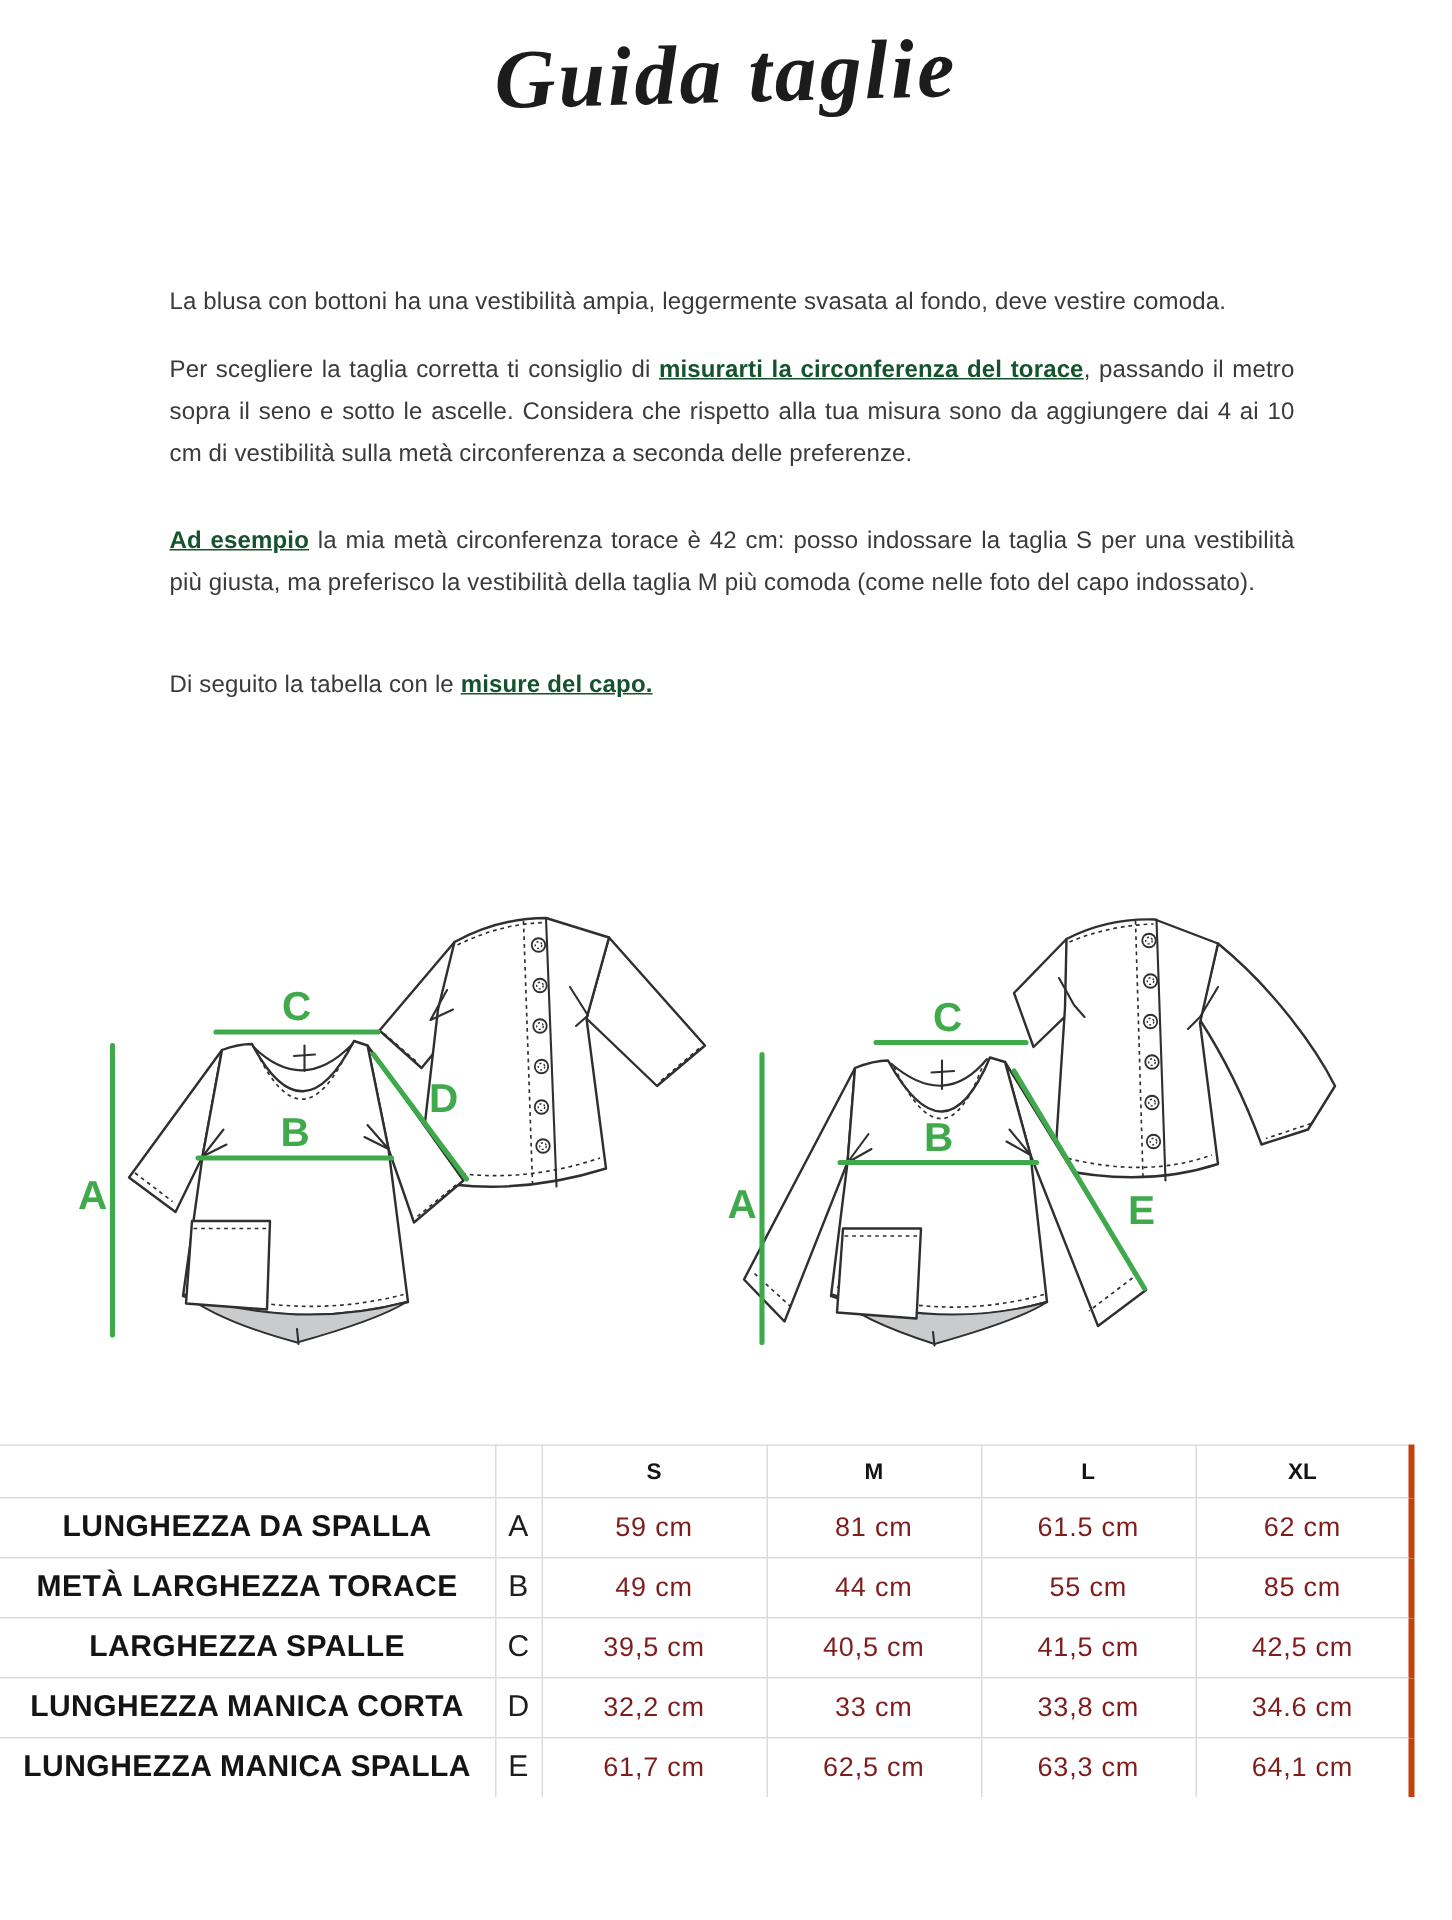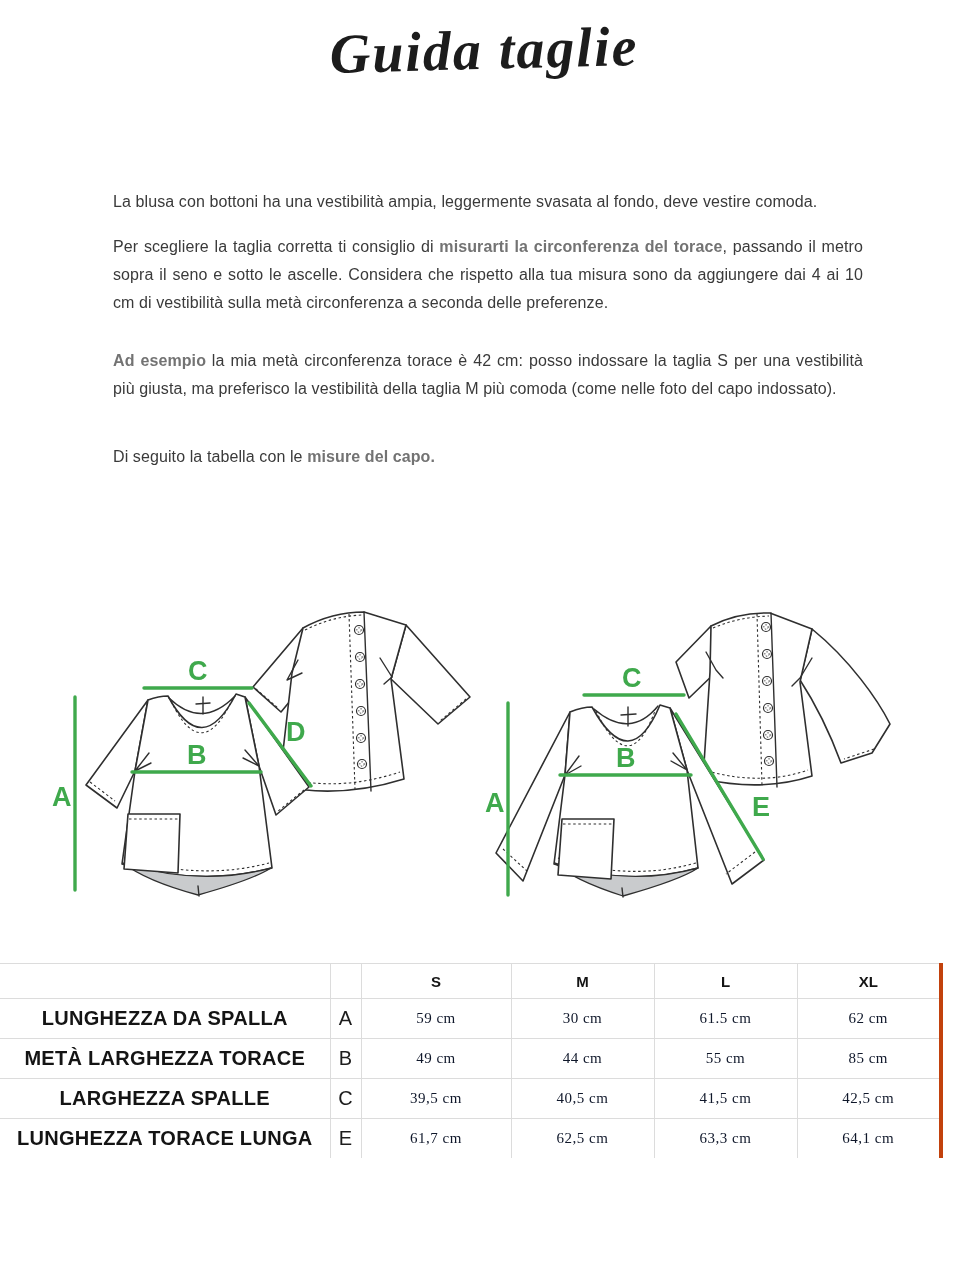--- a/index.html
+++ b/index.html
@@ -9,21 +9,21 @@
   
   .title{position:absolute;top:18px;left:0;width:100%;text-align:center;margin:0;
          font-family:"Liberation Serif",serif;font-style:italic;font-weight:600;
          font-size:56px;color:#1c1c1c;letter-spacing:2px;transform:rotate(-1.5deg);}
 
   
   .intro{position:absolute;top:188px;left:113px;width:750px;}
   .intro p{margin:0 0 17px 0;font-size:16px;line-height:28px;text-align:justify;
            color:#3a3a3a;letter-spacing:0.1px;}
   .intro p.gap-after{margin-bottom:40px;margin-top:30px;}
-  .intro strong{font-weight:700;color:#737373;}
+  .intro strong{font-weight:700;color:#14532d;text-decoration:underline;}
 
   
   .diag{position:absolute;top:600px;width:440px;height:320px;}
   .diag-left{left:40px;}
   .diag-right{left:470px;}
   .shape{fill:#ffffff;stroke:#2f2f2f;stroke-width:1.6;stroke-linejoin:round;}
   .ln{fill:none;stroke:#2f2f2f;stroke-width:1.4;stroke-linecap:round;}
   .dash{fill:none;stroke:#2f2f2f;stroke-width:1.1;stroke-dasharray:2.5 2.6;}
   .gray{fill:#c9cbcd;stroke:#2f2f2f;stroke-width:1.3;stroke-linejoin:round;}
   .btn{fill:#ffffff;stroke:#2f2f2f;stroke-width:1.2;}
@@ -34,21 +34,21 @@
   
   .size-table{position:absolute;top:963px;left:0;width:941px;border-collapse:collapse;
               table-layout:fixed;}
   .size-table th,.size-table td{border:1px solid #dcdcdc;border-left:none;text-align:center;
               vertical-align:middle;padding:0;background:#ffffff;}
   .size-table th:last-child,.size-table td:last-child{border-right:4px solid #c2410c;}
   .size-table thead th{height:34px;font-size:15px;font-weight:700;color:#141414;}
   .size-table tbody td{height:39px;}
   .size-table td.lbl{font-size:20px;font-weight:700;color:#141414;letter-spacing:0.3px;}
   .size-table td.ltr{font-size:20px;color:#1d1d1d;}
-  .size-table td.val{font-size:15px;color:#0f172a;letter-spacing:0.5px;font-family:Liberation Serif, serif;}
+  .size-table td.val{font-size:18px;color:#7f1d1d;letter-spacing:0.5px;}
   .size-table tbody tr:last-child td{border-bottom:none;}
 </style>
 </head>
 <body>
 
 <div class="page">
 
   <h1 class="title">Guida taglie</h1>
 
   <div class="intro">
@@ -214,42 +214,50 @@
         <th>M</th>
         <th>L</th>
         <th>XL</th>
       </tr>
     </thead>
     <tbody>
       <tr>
         <td class="lbl">LUNGHEZZA DA SPALLA</td>
         <td class="ltr">A</td>
         <td class="val">59 cm</td>
-        <td class="val">30 cm</td>
+        <td class="val">81 cm</td>
         <td class="val">61.5 cm</td>
         <td class="val">62 cm</td>
       </tr>
       <tr>
         <td class="lbl">METÀ LARGHEZZA TORACE</td>
         <td class="ltr">B</td>
         <td class="val">49 cm</td>
         <td class="val">44 cm</td>
         <td class="val">55 cm</td>
         <td class="val">85 cm</td>
       </tr>
       <tr>
         <td class="lbl">LARGHEZZA SPALLE</td>
         <td class="ltr">C</td>
         <td class="val">39,5 cm</td>
         <td class="val">40,5 cm</td>
         <td class="val">41,5 cm</td>
         <td class="val">42,5 cm</td>
       </tr>
       <tr>
-        <td class="lbl">LUNGHEZZA TORACE LUNGA</td>
+        <td class="lbl">LUNGHEZZA MANICA CORTA</td>
+        <td class="ltr">D</td>
+        <td class="val">32,2 cm</td>
+        <td class="val">33 cm</td>
+        <td class="val">33,8 cm</td>
+        <td class="val">34.6 cm</td>
+      </tr>
+      <tr>
+        <td class="lbl">LUNGHEZZA MANICA SPALLA</td>
         <td class="ltr">E</td>
         <td class="val">61,7 cm</td>
         <td class="val">62,5 cm</td>
         <td class="val">63,3 cm</td>
         <td class="val">64,1 cm</td>
       </tr>
     </tbody>
   </table>
 
 </div>

